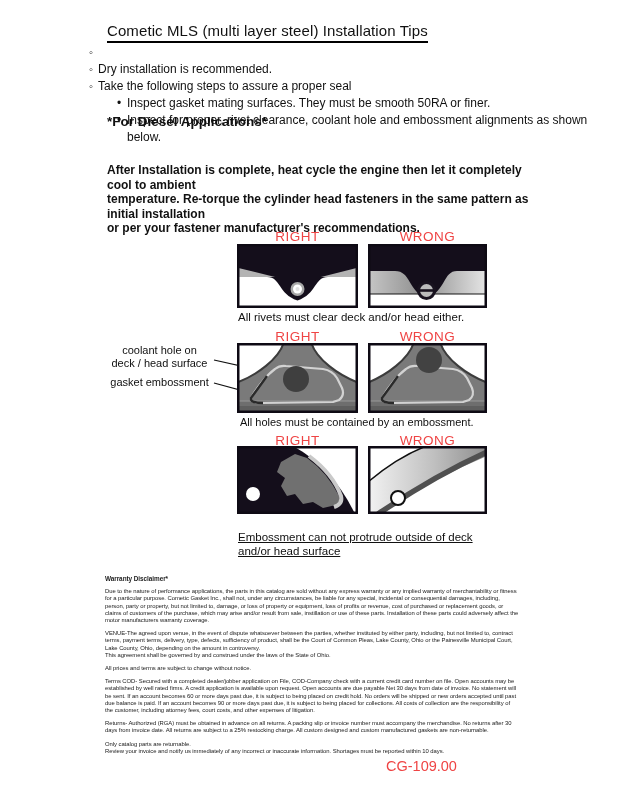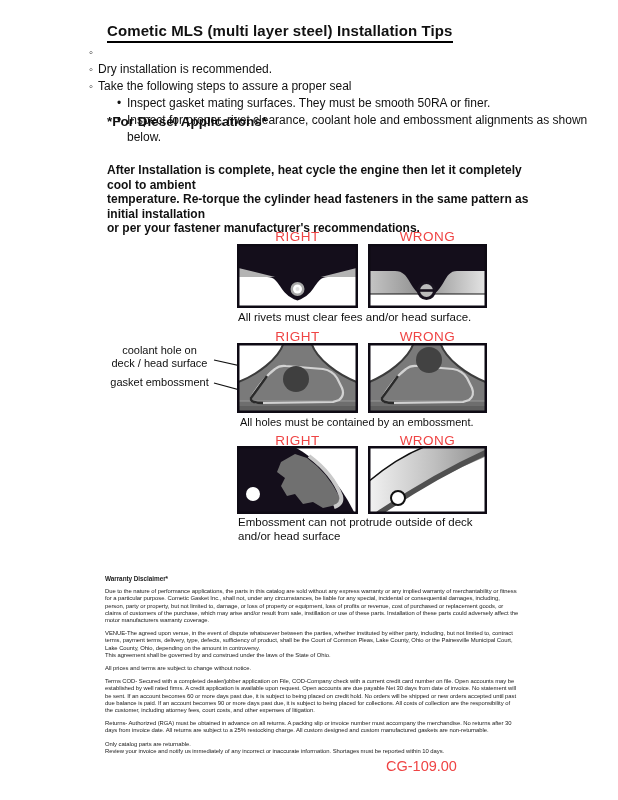--- a/index.html
+++ b/index.html
@@ -4,21 +4,21 @@
 <style>
   html,body{margin:0;padding:0;background:#e8e8e8;}
   #page{
     position:relative;width:618px;height:800px;background:#ffffff;
     font-family:"Liberation Sans", sans-serif;color:#111;overflow:hidden;
     margin:0 auto;
   }
   .abs{position:absolute;}
   
   #title{
-    left:107px;top:22px;font-size:15px;font-weight:bold;
+    left:107px;top:22px;font-size:15px;font-weight:normal;
     border-bottom:2px solid #000;padding-bottom:2px;letter-spacing:.1px;
   }
   #bullets{left:89px;top:44px;font-size:12px;}
   .b-row{display:flex;align-items:flex-start;line-height:17px;}
   .b-mark{width:9px;flex:0 0 9px;font-size:11px;}
   .b-sub{margin-left:28px;}
   .b-sub .b-mark{flex:0 0 10px;font-size:12px;}
   #diesel-heading{left:107px;top:114px;font-size:13.5px;font-weight:bold;}
   .para{left:107px;font-size:12px;line-height:14.5px;white-space:pre-line;width:440px;}
   #para1{top:134px;}
@@ -26,21 +26,21 @@
   #note{top:204px;}
   
   .dlabel{width:121px;text-align:center;font-size:13.5px;letter-spacing:.5px;color:#ef4444;}
   .dlabel.w{width:119px;}
   .caption{font-size:11.5px;color:#101010;white-space:pre-line;line-height:13.5px;}
   .ann{font-size:11px;line-height:12.5px;text-align:center;white-space:pre-line;width:107px;color:#101010;}
   #ann-coolant{left:106px;top:344px;}
   #ann-gasket{left:106px;top:376px;}
   #cap1{left:238px;top:311px;}
   #cap2{left:240px;top:416px;font-size:11px;}
-  #cap3{left:238px;top:516px;}
+  #cap3{left:238px;top:531px;text-decoration:underline;}
   
   #legal{left:105px;top:575px;width:414px;font-size:5.9px;line-height:7.2px;color:#1b1b1b;letter-spacing:-.05px;}
   #legal-heading{font-weight:bold;font-size:6.4px;margin:0 0 6px 0;}
   #legal p{margin:0 0 6px 0;white-space:pre-line;}
   #doc-code{left:386px;top:758px;font-size:14.5px;color:#ef4444;}
   svg{display:block;}
 </style>
 </head>
 <body>
 
@@ -99,21 +99,21 @@
     </defs>
     <rect x="0" y="0" width="119" height="64" fill="#ffffff"></rect>
     <rect x="0" y="27" width="119" height="23" fill="url(#g1)"></rect>
     <line x1="0" y1="50" x2="119" y2="50" stroke="#141414" stroke-width="1.2"></line>
     <path d="M0,0 H119 V27 H89 C75,27 78,47 58.5,54.5 C40,47 43,27 27,27 H0 Z" fill="#140e1b"></path>
     <circle cx="58.5" cy="46.5" r="8" fill="#bcbcbc" stroke="#18121f" stroke-width="3"></circle>
     <rect x="52" y="45.2" width="13" height="2.6" fill="#18121f"></rect>
     <rect x="1.25" y="1.25" width="116.5" height="61.5" fill="none" stroke="#0e0a14" stroke-width="2.5"></rect>
   </svg>
 
-  <div id="cap1" class="abs caption">All rivets must clear fees and/or head surface.</div>
+  <div id="cap1" class="abs caption">All rivets must clear deck and/or head either.</div>
 
   <div class="abs dlabel" style="left:237px;top:329px;">RIGHT</div>
   <div class="abs dlabel w" style="left:368px;top:329px;">WRONG</div>
 
   <div id="ann-coolant" class="abs ann">coolant hole on
 deck / head surface</div>
   <div id="ann-gasket" class="abs ann">gasket embossment</div>
 
   <svg class="abs" style="left:205px;top:352px;" width="100" height="48" viewBox="0 0 100 48">
     <line x1="9" y1="8" x2="86" y2="25" stroke="#101010" stroke-width="1.2"></line>

